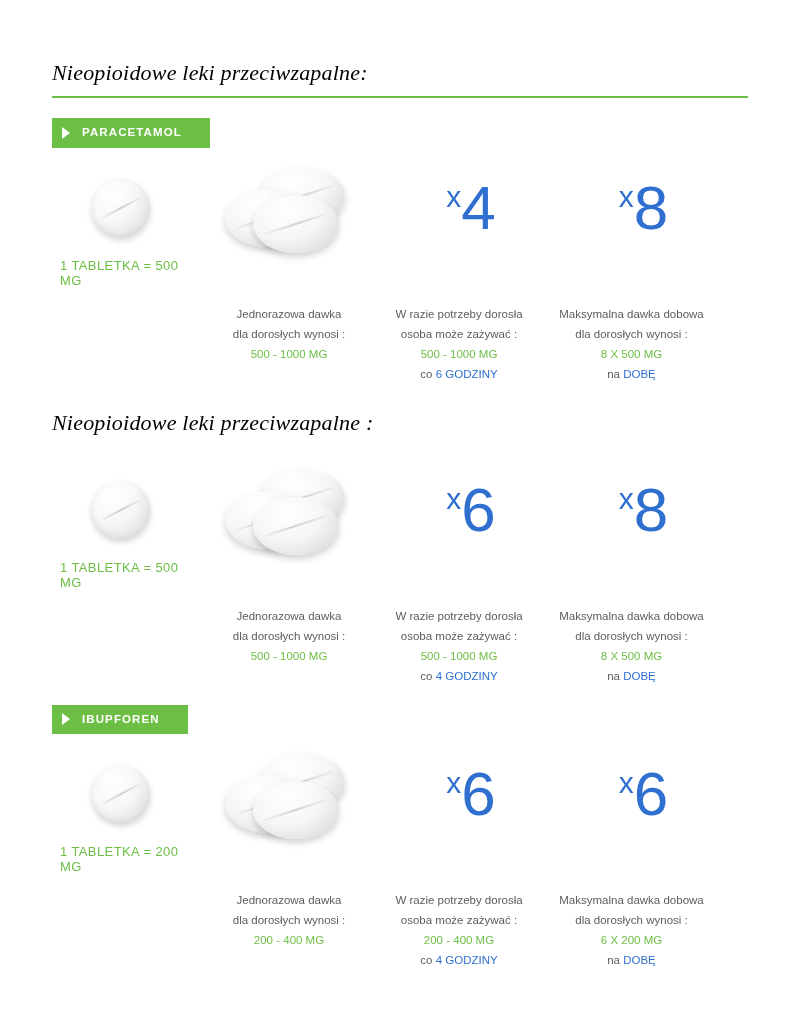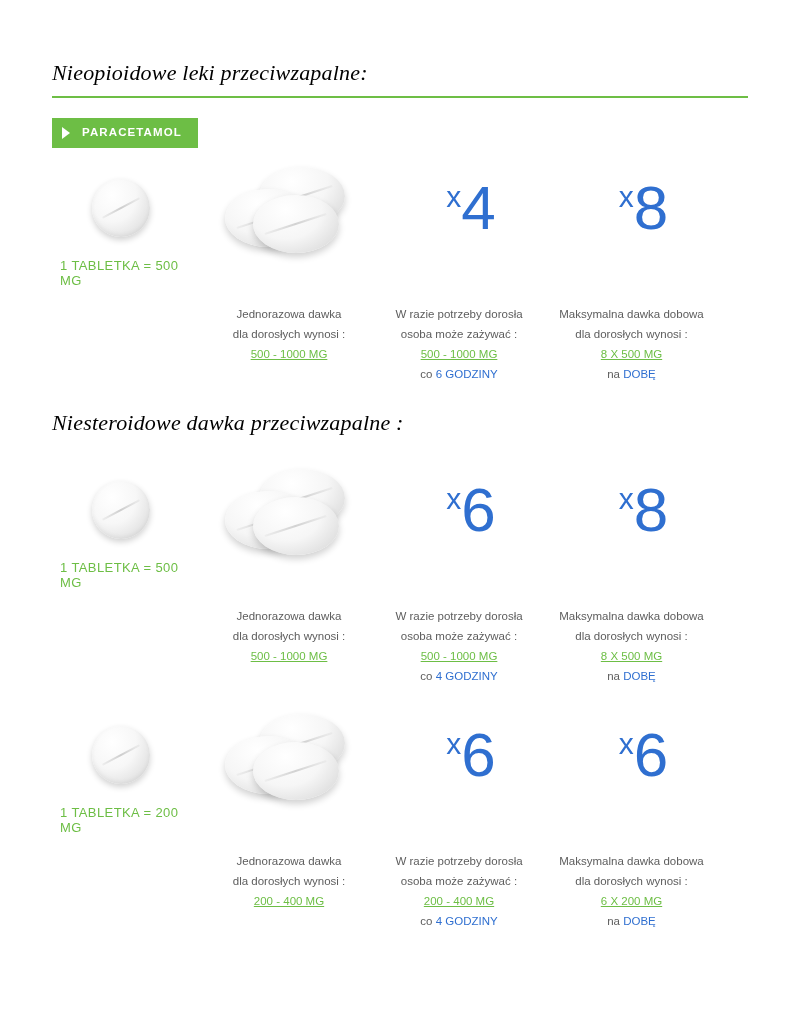--- a/index.html
+++ b/index.html
@@ -45,21 +45,21 @@
     margin: 0 0 10px 0;
   }
   .tag {
     display: inline-block;
     position: relative;
     background: #6dbe45;
     color: #ffffff;
     font-size: 11.5px;
     letter-spacing: 1.1px;
     font-weight: bold;
-    padding: 9px 16px 9px 30px;
+    padding: 9px 28px 9px 30px;
     line-height: 1;
   }
   .tag::before {
     content: "";
     position: absolute;
     left: 10px;
     top: 50%;
     transform: translateY(-50%);
     border-top: 6px solid transparent;
     border-bottom: 6px solid transparent;
@@ -160,21 +160,20 @@
   .caption {
     font-size: 11.5px;
     line-height: 1.75;
     color: #5d5d5d;
     text-align: center;
     padding: 0 6px;
     margin-top: 46px;
   }
   .green {
     color: #6dbe45;
-    text-decoration: underline;
   }
   .blue {
     color: #2f6fd0;
     text-align: right;
   }
   .tablet-label {
     font-size: 13px;
     color: #6dbe45;
     letter-spacing: 0.4px;
     padding-left: 8px;
@@ -243,21 +242,21 @@
         <div>dla dorosłych wynosi :</div>
         <div class="green">8 X 500 MG</div>
         <div><span>na </span><span class="blue">DOBĘ</span></div>
       </div>
     </div>
 
   </div>
 
   <div class="block-gap"></div>
 
-  <h2 class="section-heading">Niesteroidowe dawka przeciwzapalne :</h2>
+  <h2 class="section-heading">Nieopioidowe leki przeciwzapalne :</h2>
   <div class="heading-spacer"></div>
 
 
   <div class="row">
 
     <div class="col col-1">
       <div class="visual visual-left">
         <div class="pill pill-single"></div>
       </div>
       <div class="tablet-label">1 TABLETKA = 500 MG</div>
@@ -303,20 +302,23 @@
         <div>dla dorosłych wynosi :</div>
         <div class="green">8 X 500 MG</div>
         <div><span>na </span><span class="blue">DOBĘ</span></div>
       </div>
     </div>
 
   </div>
 
   <div class="sub-gap"></div>
 
+  <div class="tag-wrap">
+    <div class="tag">IBUPFOREN</div>
+  </div>
 
   <div class="row">
 
     <div class="col col-1">
       <div class="visual visual-left">
         <div class="pill pill-single"></div>
       </div>
       <div class="tablet-label">1 TABLETKA = 200 MG</div>
     </div>
 

